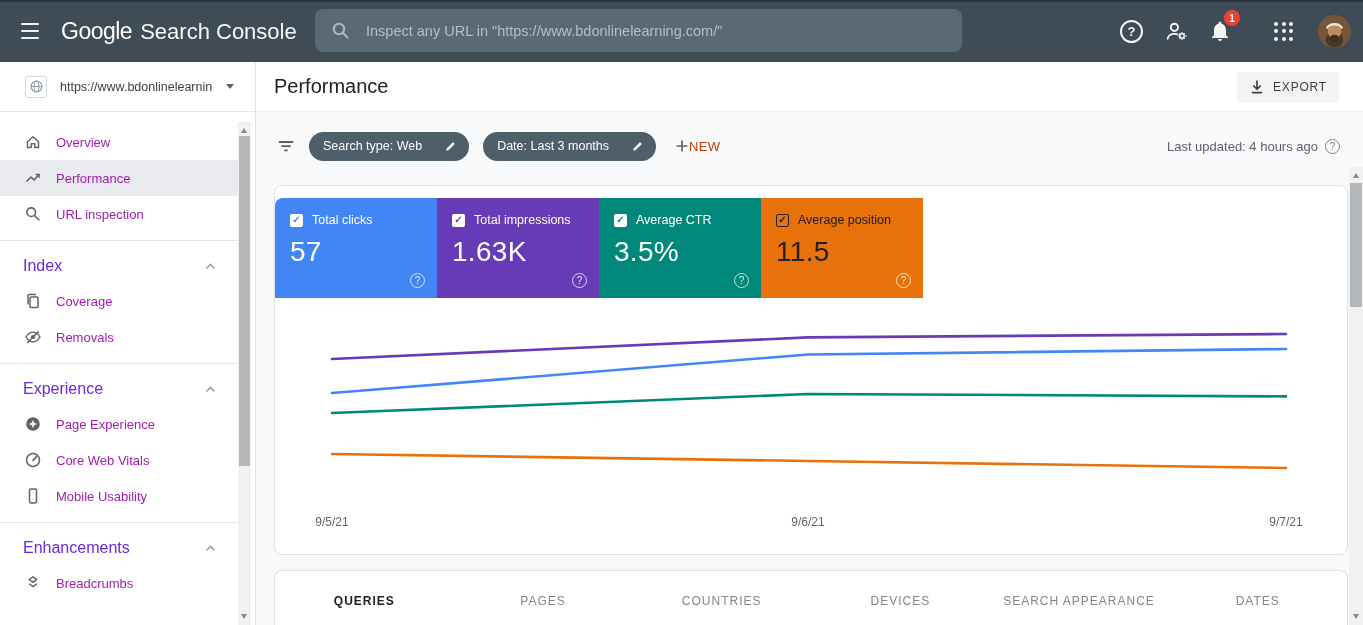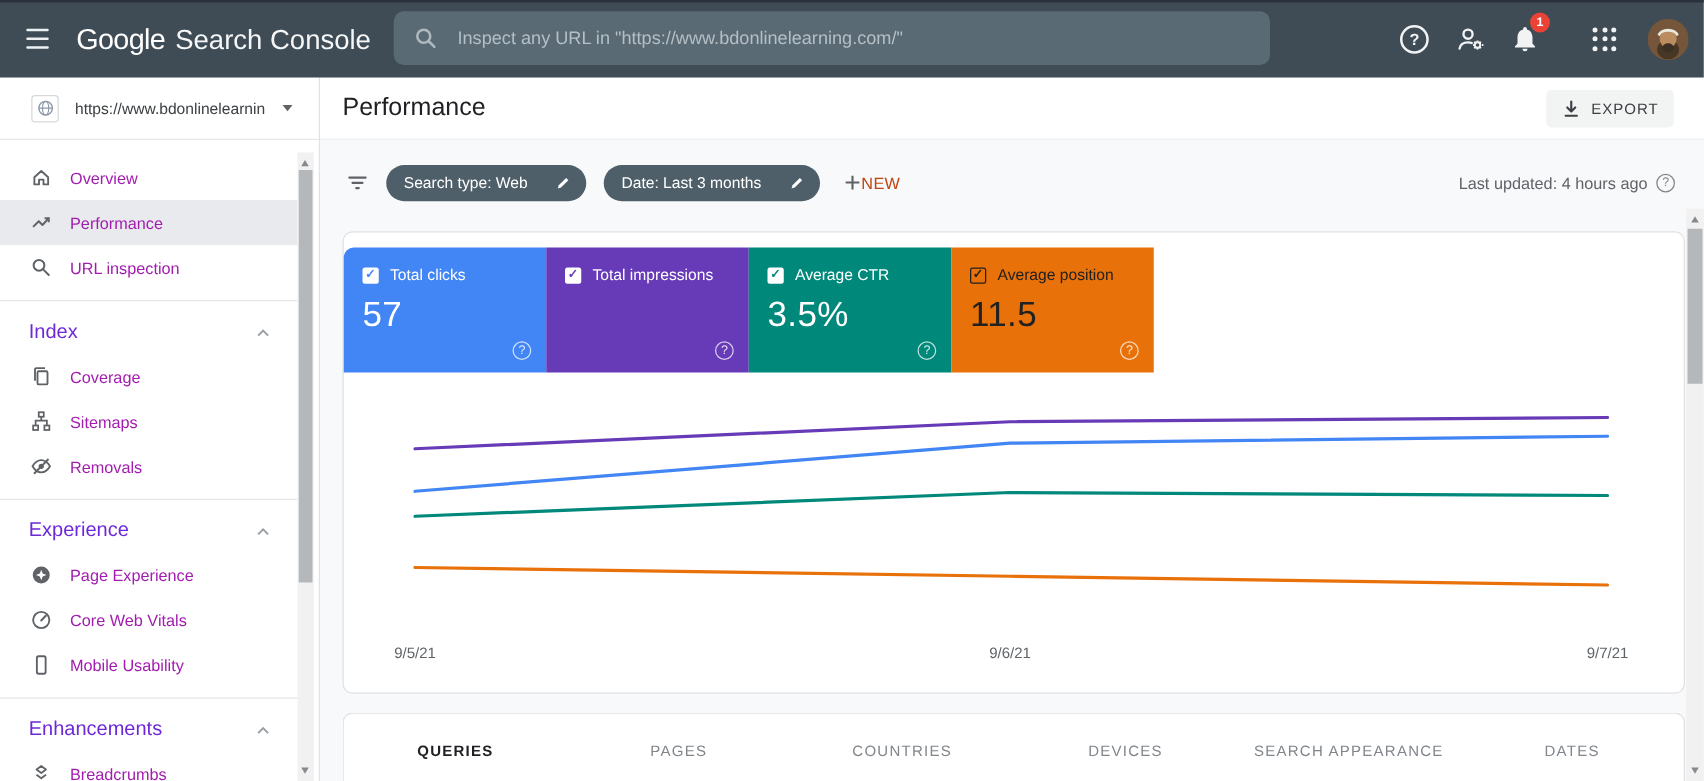--- a/index.html
+++ b/index.html
@@ -6,21 +6,21 @@
   html,body { width:1363px; height:625px; overflow:hidden; font-family:"Liberation Sans", sans-serif; background:#f8f9fa; }
 
   
   .topbar { position:absolute; left:0; top:0; width:1363px; height:62px; background:#3f4c56; display:flex; align-items:center; z-index:30; }
   .topstrip { position:absolute; top:0; left:0; right:0; height:2px; background:#2a333b; }
   .hamburger { margin-left:21px; width:20px; height:16px; display:flex; flex-direction:column; justify-content:space-between; cursor:pointer; background:none; border:none; }
   .hamburger span { display:block; width:18px; height:2px; background:#eef1f3; border-radius:1px; }
   .logo { margin-left:20px; display:flex; align-items:baseline; white-space:nowrap; }
   .logo .lg { color:#ffffff; font-size:23px; font-weight:500; letter-spacing:-0.5px; }
   .logo .lp { color:#f4f6f7; font-size:22px; font-weight:400; margin-left:8px; letter-spacing:0; }
-  .searchbox { position:absolute; left:315px; top:9px; width:701px; height:43px; background:#5a6a74; border-radius:8px; display:flex; align-items:center; padding:0 16px; cursor:text; }
+  .searchbox { position:absolute; left:315px; top:9px; width:647px; height:43px; background:#5a6a74; border-radius:8px; display:flex; align-items:center; padding:0 16px; cursor:text; }
   .searchbox .ph { color:#b4bfc6; font-size:14.5px; margin-left:16px; white-space:nowrap; overflow:hidden; }
   .tb-right { position:absolute; right:12px; top:0; height:62px; display:flex; align-items:center; }
   .tb-btn { background:none; border:none; cursor:pointer; position:relative; display:flex; align-items:center; justify-content:center; }
   .helpcirc { width:23px; height:23px; border:2px solid #f1f3f4; border-radius:50%; color:#f1f3f4; font-size:13px; font-weight:bold; display:flex; align-items:center; justify-content:center; }
   .badge { position:absolute; top:-9px; right:-8px; min-width:16px; height:16px; border-radius:8px; background:#ea4335; color:#fff; font-size:10px; font-weight:bold; display:flex; align-items:center; justify-content:center; padding:0 4px; }
   .appsgrid { display:grid; grid-template-columns:repeat(3,4px); grid-gap:3.5px; }
   .appsgrid span { width:4px; height:4px; border-radius:50%; background:#f1f3f4; }
   .avatar { width:33px; height:33px; border-radius:50%; overflow:hidden; }
 
   
@@ -201,33 +201,20 @@
           <svg width="18" height="18" viewBox="0 0 18 18">
             <path d="M4 12.5V3.6a1.1 1.1 0 0 1 1.1-1.1H12" fill="none" stroke="#5f6368" stroke-width="1.5"></path>
             <rect x="6" y="5" width="8" height="10.5" rx="1" fill="none" stroke="#5f6368" stroke-width="1.5"></rect>
           </svg>
         </span>
       <span class="nlabel">Coverage</span>
     </div>
     <div class="nav-item">
       <span class="nic">
           <svg width="18" height="18" viewBox="0 0 18 18">
-            <g fill="none" stroke="#5f6368" stroke-width="1.4">
-              <rect x="7" y="1.8" width="4" height="3.6"></rect>
-              <path d="M9 5.4v3M4.5 12.4V8.4h9v4"></path>
-              <rect x="2.5" y="12.4" width="4" height="3.6"></rect>
-              <rect x="11.5" y="12.4" width="4" height="3.6"></rect>
-            </g>
-          </svg>
-        </span>
-      <span class="nlabel">Sitemaps</span>
-    </div>
-    <div class="nav-item">
-      <span class="nic">
-          <svg width="18" height="18" viewBox="0 0 18 18">
             <path d="M2 9c2-3.4 4.9-4.9 7-4.9S14 5.6 16 9c-2 3.4-4.9 4.9-7 4.9S4 12.4 2 9z" fill="none" stroke="#5f6368" stroke-width="1.4"></path>
             <circle cx="9" cy="9" r="2.1" fill="#5f6368"></circle>
             <line x1="3.2" y1="15" x2="14.8" y2="3.2" stroke="#5f6368" stroke-width="1.5"></line>
           </svg>
         </span>
       <span class="nlabel">Removals</span>
     </div>
     <div class="divider"></div>
     <div class="sec">
       <span class="slabel">Experience</span>
@@ -334,20 +321,21 @@
             <span class="tlabel">Total clicks</span>
           </div>
         <div class="tval">57</div>
         <span class="thelp">?</span>
       </div>
       <div class="tile" style="background: rgb(103, 58, 183);">
         <div class="trow">
             <span class="cb" style="color: rgb(103, 58, 183);">✓</span>
             <span class="tlabel">Total impressions</span>
           </div>
+        <div class="tval">1.63K</div>
         <span class="thelp">?</span>
       </div>
       <div class="tile" style="background: rgb(0, 137, 123);">
         <div class="trow">
             <span class="cb" style="color: rgb(0, 137, 123);">✓</span>
             <span class="tlabel">Average CTR</span>
           </div>
         <div class="tval">3.5%</div>
         <span class="thelp">?</span>
       </div>

